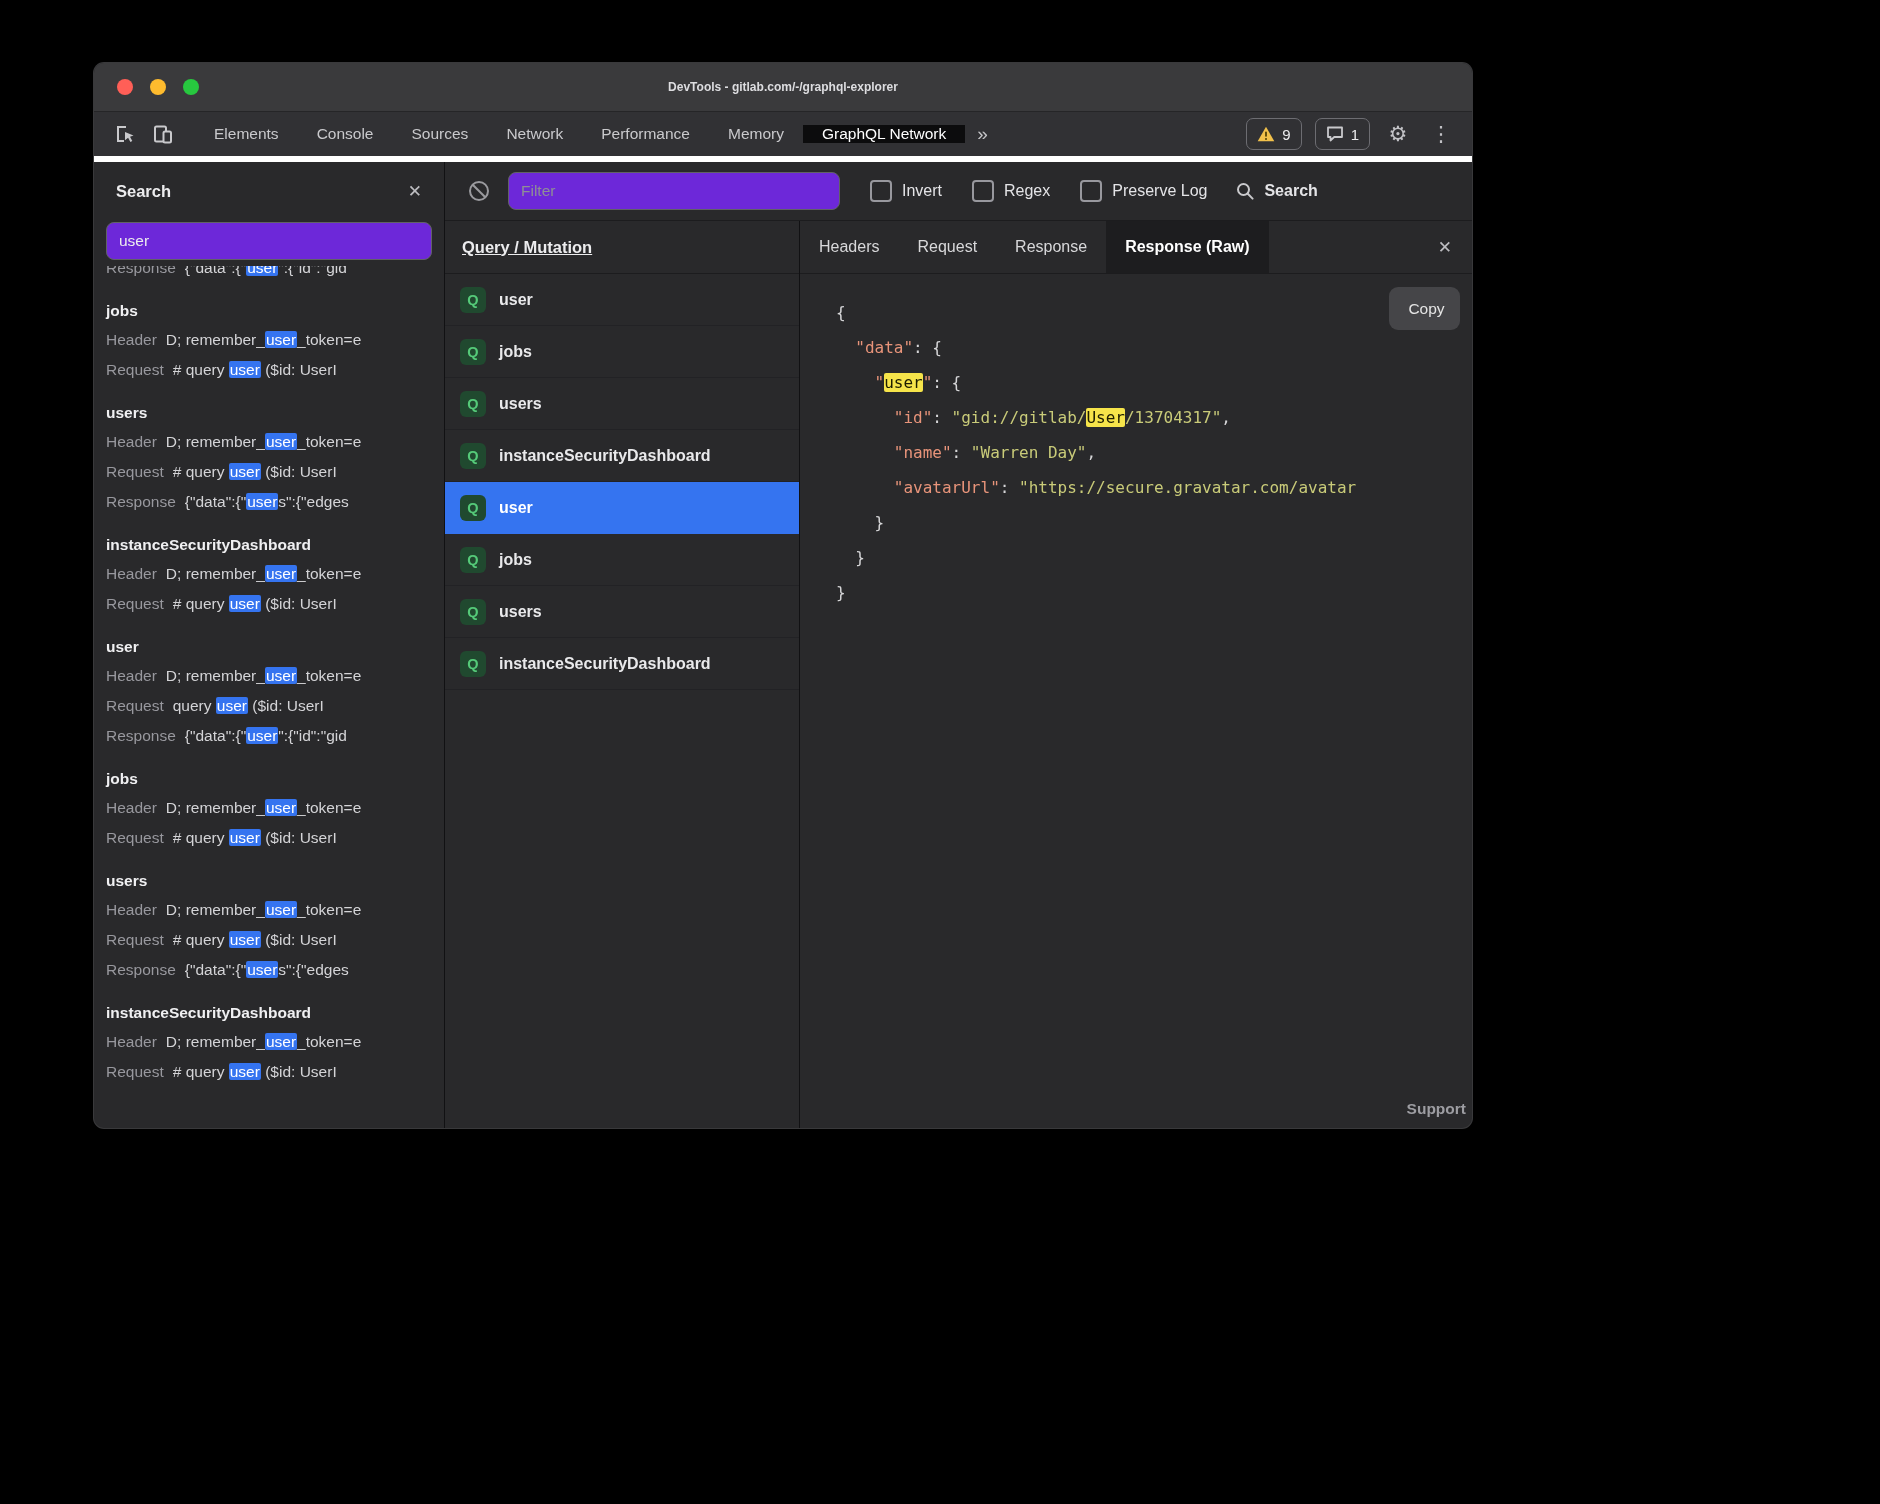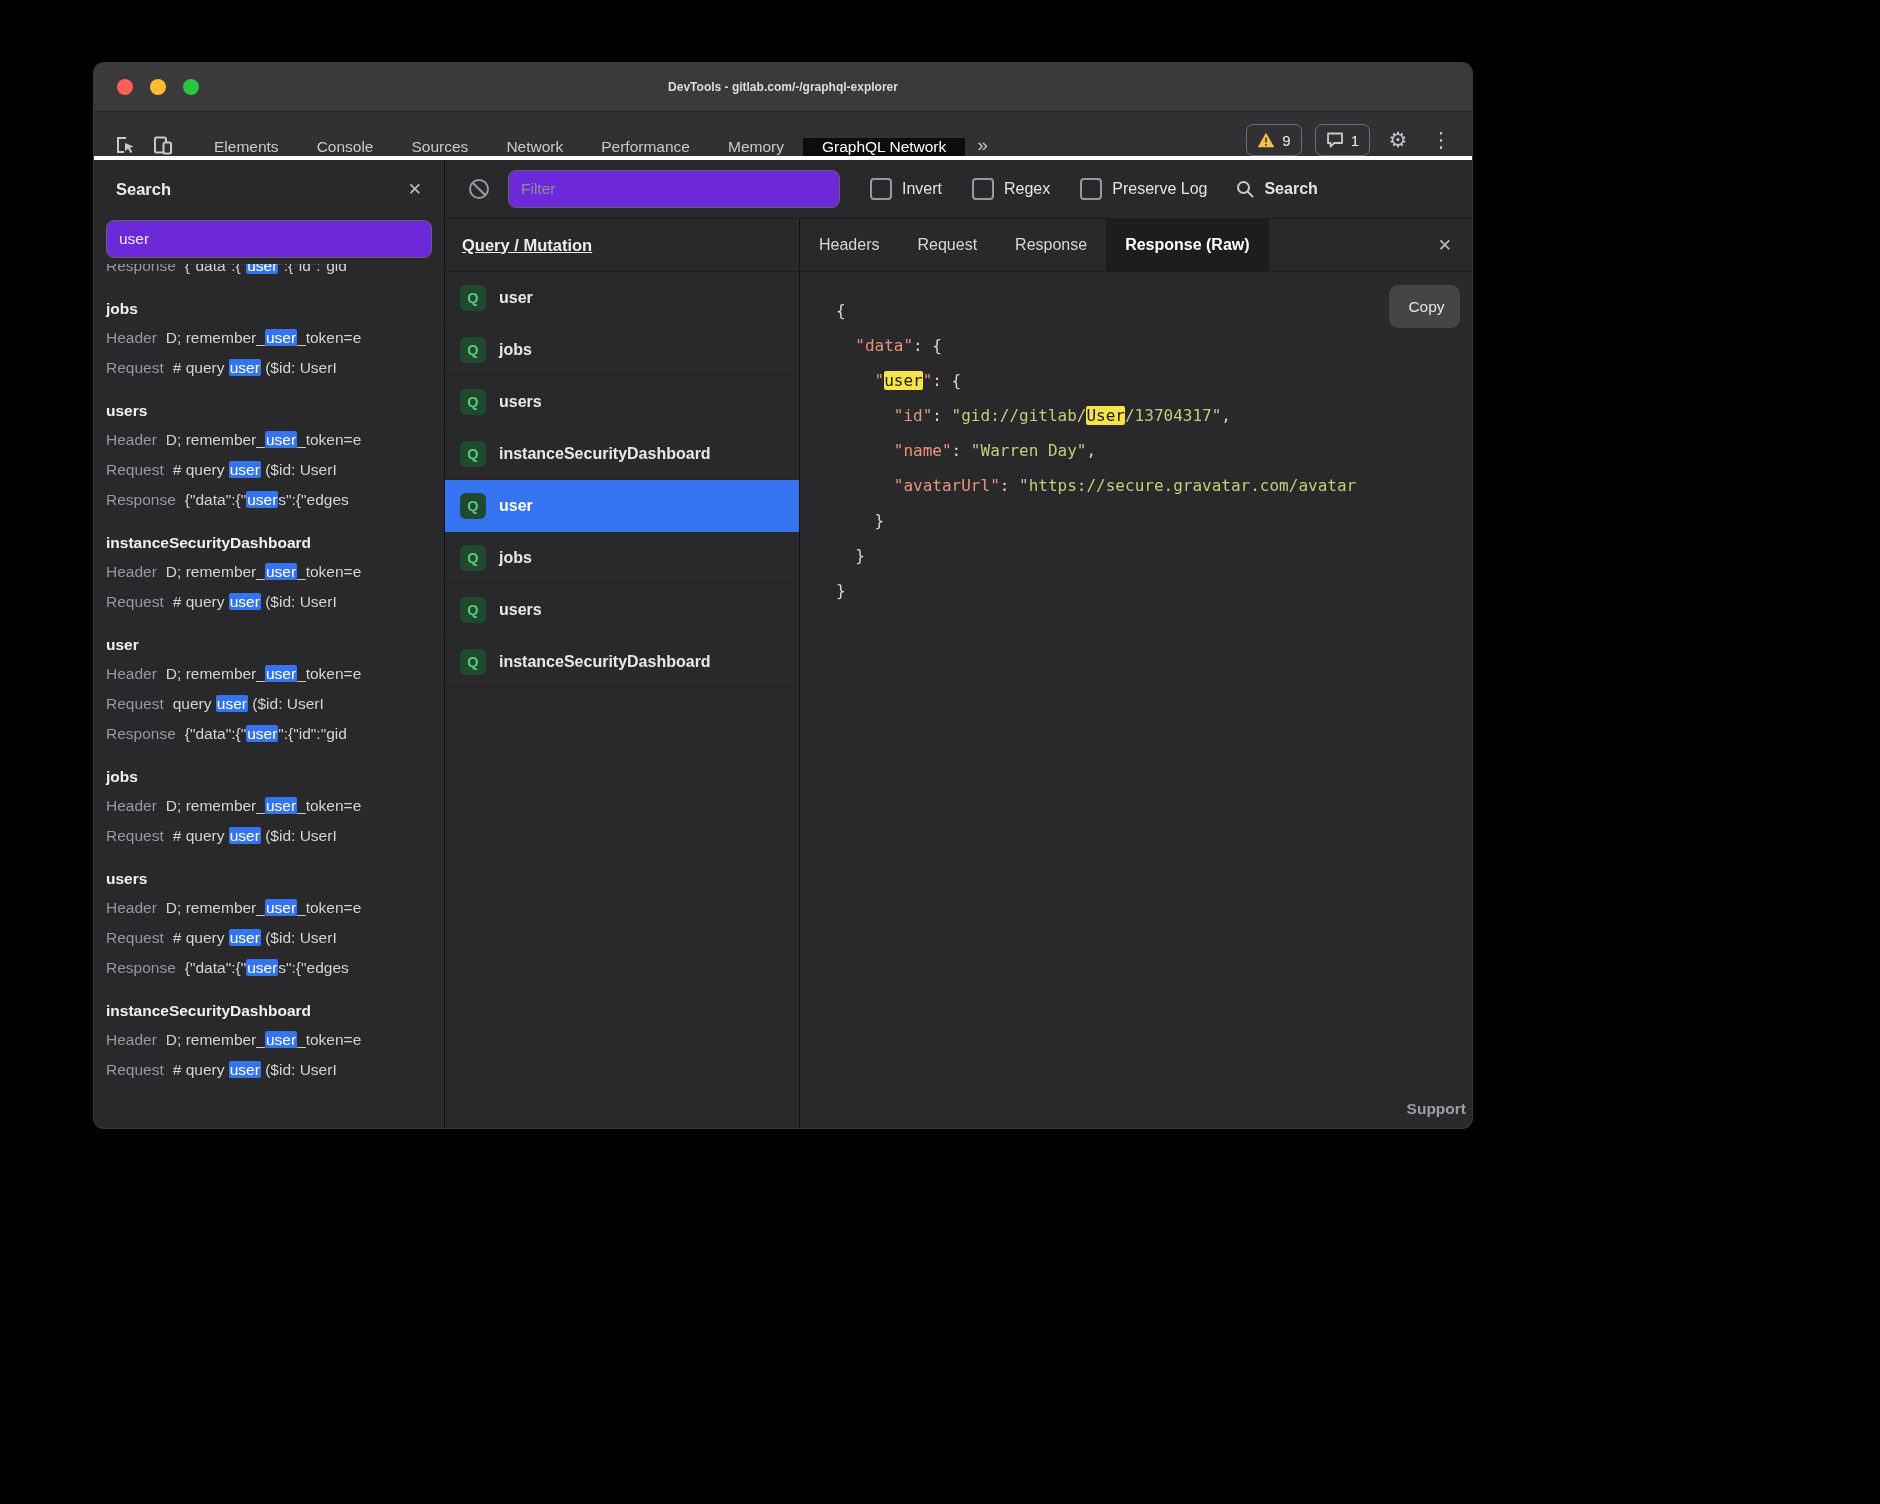--- a/index.html
+++ b/index.html
@@ -14,22 +14,22 @@
   .titlebar{height:48px;background:#3a3a3c;flex:0 0 auto;position:relative;
             display:flex;align-items:center;justify-content:center;border-bottom:1px solid #252527;}
   .lights{position:absolute;left:23px;top:0;bottom:0;display:flex;align-items:center;gap:17px;}
   .light{width:16px;height:16px;border-radius:50%;display:inline-block;}
   .light.red{background:#ff5f57;}
   .light.yellow{background:#febb2e;}
   .light.green{background:#27c83f;}
   .title{color:#dddde0;font-size:12px;font-weight:700;}
 
   
-  .toolbar{height:44px;background:#313134;flex:0 0 auto;display:flex;align-items:flex-end;
-           border-bottom:4px solid #ffffff;color:#c9c9cc;font-size:15.5px;}
+  .toolbar{height:44px;background:#313134;flex:0 0 auto;display:flex;align-items:center;
+           border-bottom:6px solid #ffffff;color:#c9c9cc;font-size:15.5px;}
   .tool-icons{display:flex;align-items:center;padding-left:12px;}
   .tbtn{display:inline-flex;align-items:center;justify-content:center;width:38px;height:100%;}
   .tool-sep{width:1px;background:#4a4a4e;margin:10px 6px;}
   .dt-tabs{display:flex;align-items:stretch;}
   .dt-tab{display:flex;align-items:center;padding:0 19px;white-space:nowrap;}
   .dt-tab.active{background:#0c0c0d;color:#fff;}
   .chev{display:flex;align-items:center;padding:0 12px;font-size:19px;color:#c5c5c8;}
   .tool-right{margin-left:auto;display:flex;align-items:center;gap:13px;padding-right:16px;}
   .badge{display:inline-flex;align-items:center;gap:7px;height:30px;padding:0 10px;
          border:1px solid #6d6d72;border-radius:7px;color:#ececee;font-size:15px;}

